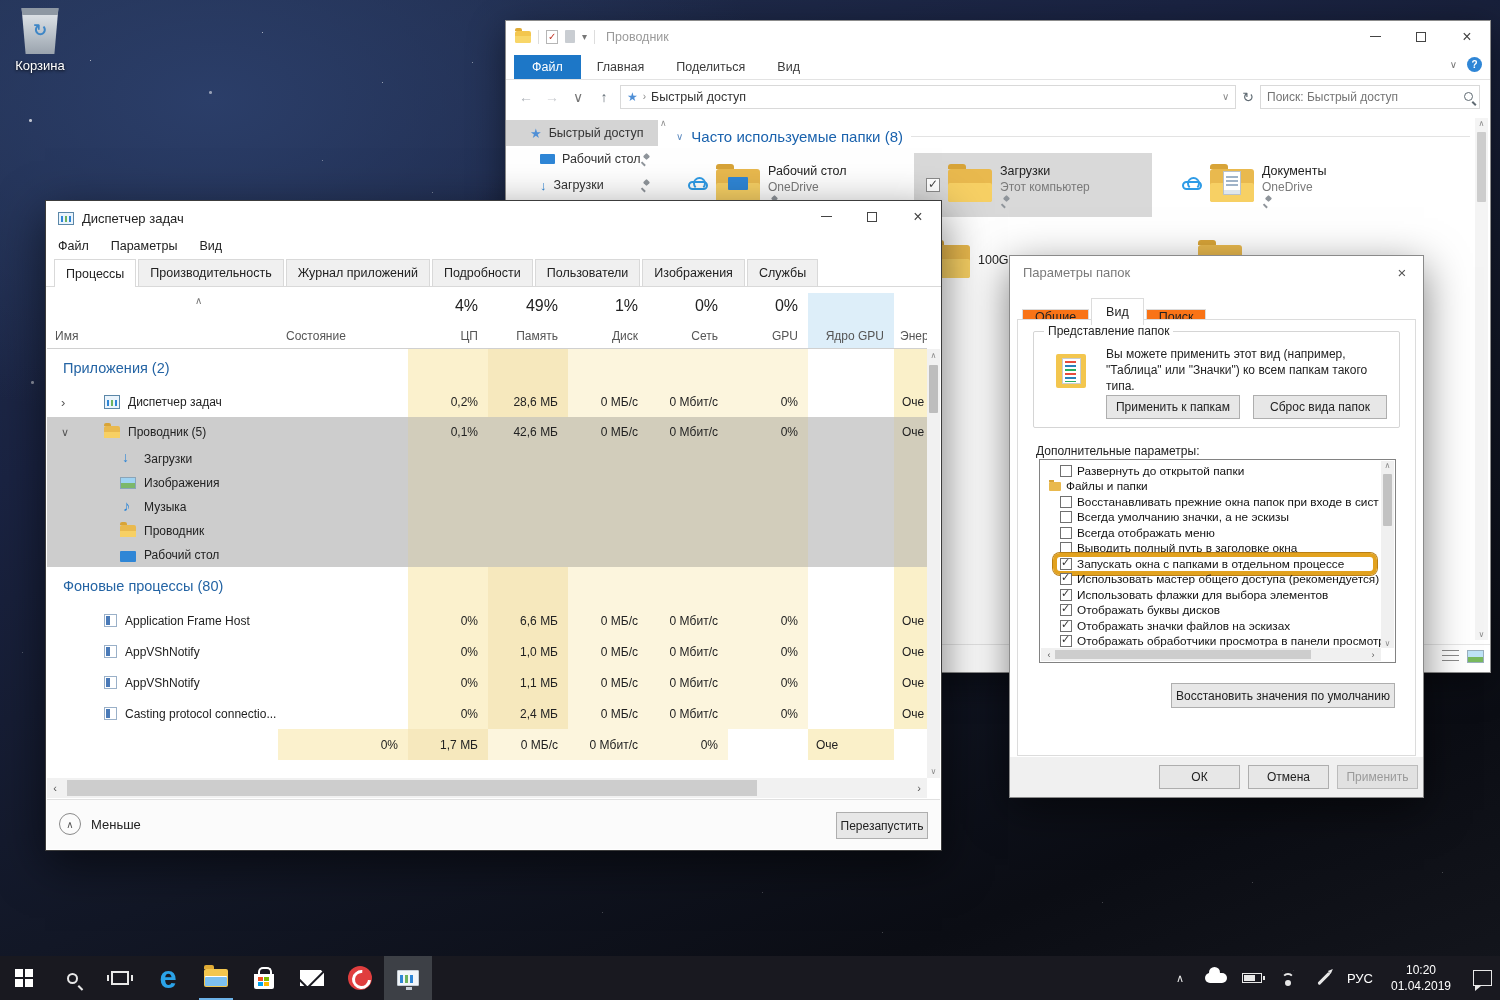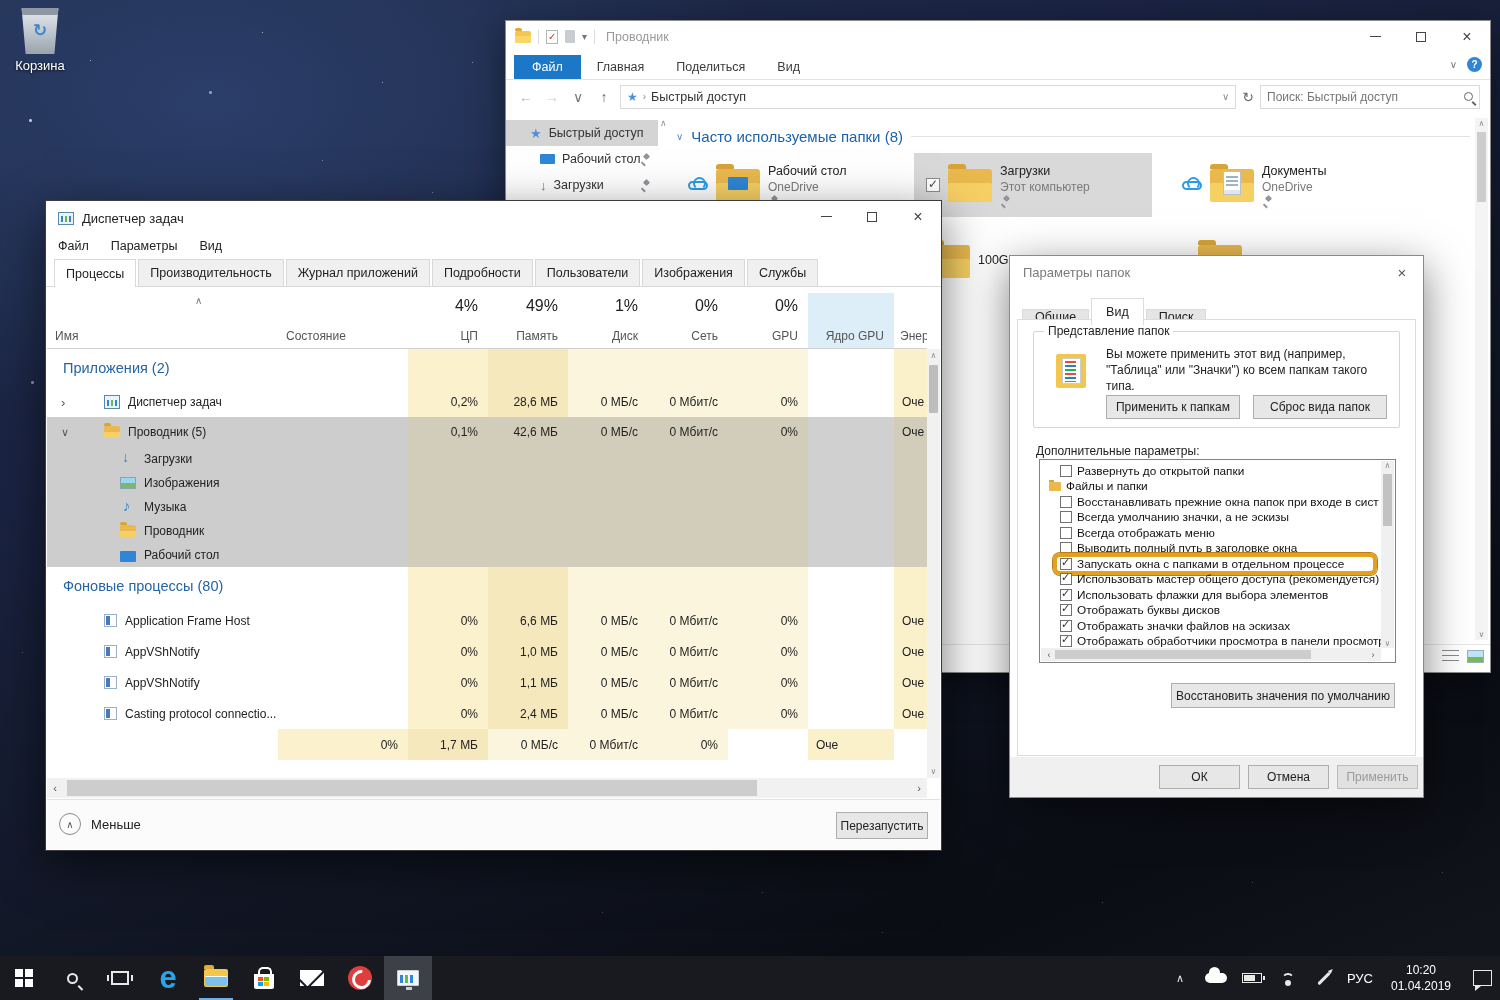--- a/index.html
+++ b/index.html
@@ -170,21 +170,21 @@
   .less .circ{width:22px;height:22px;border:1px solid #8a8a8a;border-radius:50%;display:flex;align-items:center;justify-content:center;color:#555;font-size:10px;}
   .less .lbl{font-size:13px;color:#222;}
   .btn{background:#e7e7e7;border:1px solid #aeaeae;font-size:12px;color:#222;display:flex;align-items:center;justify-content:center;}
   .tm-restart{position:absolute;right:12px;top:12px;width:92px;height:27px;}
   
   .fo{left:1009px;top:255px;width:415px;height:543px;background:#fff;border:1px solid #8a8a8a;z-index:4;
     box-shadow:0 12px 40px rgba(0,0,0,.5);}
   .fo-title{position:absolute;left:13px;top:9px;font-size:13px;color:#7a7a7a;}
   .fo-close{position:absolute;right:6px;top:4px;width:30px;height:24px;display:flex;align-items:center;justify-content:center;color:#555;font-size:15px;}
   .fo-tabs{position:absolute;left:12px;top:41px;display:flex;align-items:flex-end;}
-  .fo-tab{font-size:12.5px;color:#222;padding:0 12px;border:1px solid #dcdcdc;border-bottom:none;background:#e5e5e5;margin-right:2px;}
+  .fo-tab{font-size:12.5px;color:#222;padding:0 12px;border:1px solid #dcdcdc;border-bottom:none;background:#f97316;margin-right:2px;}
   .fo-tab.active{background:#fff;position:relative;padding:6px 14px;top:1px;z-index:2;}
   .fo-pane{position:absolute;left:7px;right:7px;top:63px;bottom:41px;border:1px solid #dcdcdc;background:#fff;}
   .fo-group{position:absolute;left:15px;right:15px;top:11px;height:97px;border:1px solid #d5d5d5;border-radius:2px;}
   .fo-group-title{position:absolute;left:10px;top:-8px;background:#fff;padding:0 4px;font-size:12px;color:#222;}
   .fo-viewicon{position:absolute;left:22px;top:22px;width:30px;height:34px;background:#f3c64e;border-radius:2px;}
   .fo-viewicon::after{content:"";position:absolute;left:6px;top:4px;width:17px;height:24px;background:#fff;border:1px solid #c8cdd2;
     box-shadow:inset 0 0 0 1px #fff;background-image:repeating-linear-gradient(180deg,#e74c3c 0 2px,#fff 2px 4px,#2980b9 4px 6px,#fff 6px 8px,#27ae60 8px 10px,#fff 10px 12px);background-size:11px 22px;background-repeat:no-repeat;background-position:2px 2px;}
   .fo-desc{position:absolute;left:72px;top:14px;right:10px;font-size:12px;color:#222;line-height:1.35;}
   .fo-gbtns{position:absolute;left:72px;right:12px;bottom:8px;display:flex;gap:13px;}
   .fo-gbtns .btn{flex:1;height:24px;font-size:12px;}

